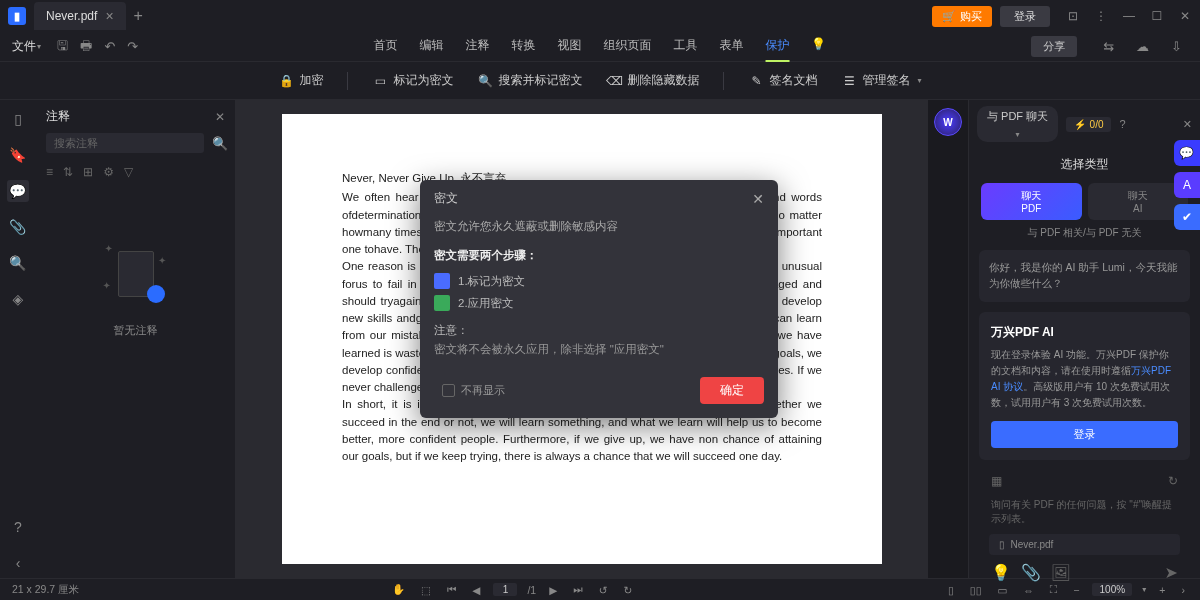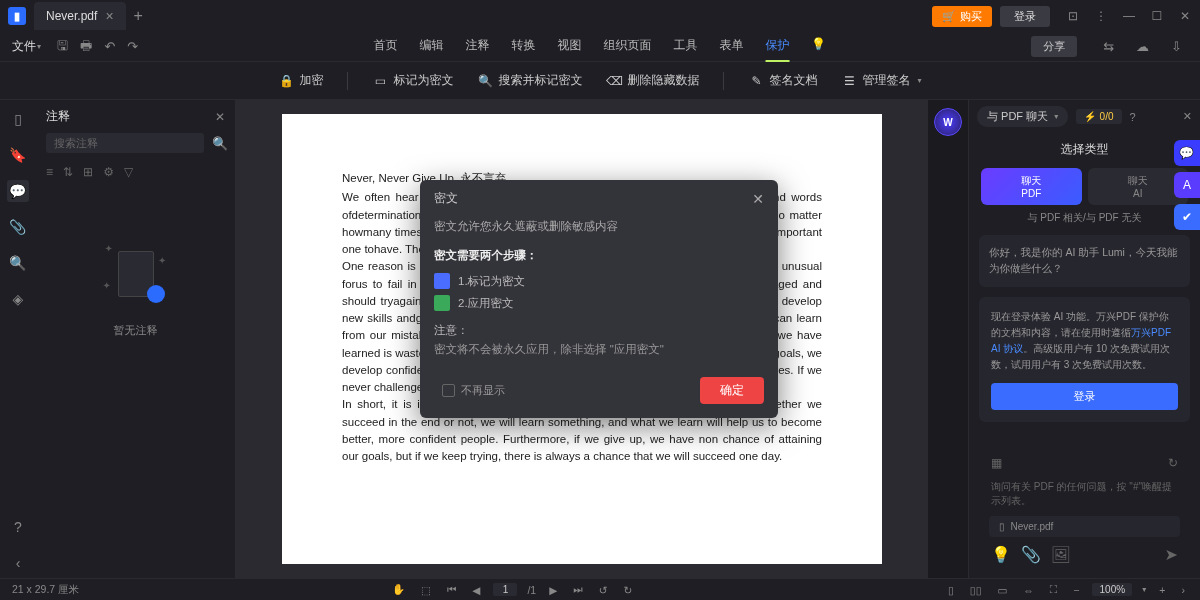--- a/index.html
+++ b/index.html
@@ -57,21 +57,21 @@
 .doc-area { flex:1; background:#2a2a30; display:flex; justify-content:center; padding:14px 0; overflow:hidden; position:relative; }
 .page { width: 600px; background:#fff; color:#222; padding: 56px 60px; font-size: 11.5px; line-height:1.5; text-align:justify; }
 .page .title { font-weight:normal; margin-bottom:2px; }
 
 
 .right-area { display:flex; }
 .ai-avatar-col { width:40px; display:flex; flex-direction:column; align-items:center; padding-top:8px; }
 .ai-avatar { width:28px; height:28px; border-radius:50%; background:radial-gradient(circle,#4a3cff,#2b2060); border:1px solid #5a4aff; display:flex;align-items:center;justify-content:center;color:#fff;font-size:10px;font-weight:bold; }
 .right-panel { width:232px; background:#1e1e24; border-left:1px solid #2a2a30; display:flex; flex-direction:column; position:relative; }
 .rp-header { display:flex; align-items:center; gap:8px; padding:6px 8px; font-size:11px; }
-.rp-select { background:#2a2a32; padding:3px 10px; border-radius:10px; display:flex;gap:6px;align-items:center; }
+.rp-select { background:#2a2a32; padding:3px 10px; border-radius:10px; display:flex;gap:6px;align-items:center;flex-direction:column; }
 .rp-chip { background:#2a2a32; padding:2px 8px; border-radius:3px; color:#ffcc44; font-size:10px; display:flex;gap:3px;align-items:center; }
 .rp-close { margin-left:auto; color:#888; cursor:pointer; }
 .rp-title { text-align:center; font-size:12px; padding:8px 0 10px; color:#ddd; }
 .rp-tabs { display:flex; gap:6px; padding:0 12px 6px; }
 .rp-tab { flex:1; text-align:center; padding:6px 0; border-radius:6px; font-size:10px; }
 .rp-tab.active { background:linear-gradient(135deg,#6a3cff,#3a5cff); color:#fff; }
 .rp-tab.inactive { background:#2a2a32; color:#888; }
 .rp-sub { text-align:center; font-size:10px; color:#888; padding-bottom:10px; }
 .rp-greet { background:#26262e; margin:0 10px 10px; padding:10px; border-radius:6px; font-size:10.5px; color:#999; line-height:1.5; }
 .rp-promo { background:#26262e; margin:0 10px; padding:12px; border-radius:6px; }
@@ -274,20 +274,21 @@
             <div>PDF</div>
           </div>
         <div class="rp-tab inactive">
             <div>聊天</div>
             <div>AI</div>
           </div>
       </div>
       <div class="rp-sub">与 PDF 相关/与 PDF 无关</div>
       <div class="rp-greet">你好，我是你的 AI 助手 Lumi，今天我能为你做些什么？</div>
       <div class="rp-promo">
+        <div class="rp-promo-title">万兴PDF AI</div>
         <div class="rp-promo-text"><span>现在登录体验 AI 功能。万兴PDF 保护你的文档和内容，请在使用时遵循</span><a>万兴PDF AI 协议</a><span>。高级版用户有 10 次免费试用次数，试用用户有 3 次免费试用次数。</span></div>
         <div class="rp-promo-btn">登录</div>
       </div>
       <div class="rp-bottom">
         <div class="rp-icons-row">
           <span>▦</span>
           <span>↻</span>
         </div>
         <div class="rp-hint">询问有关 PDF 的任何问题，按 "#"唤醒提示列表。</div>
         <div class="rp-input-bar">

